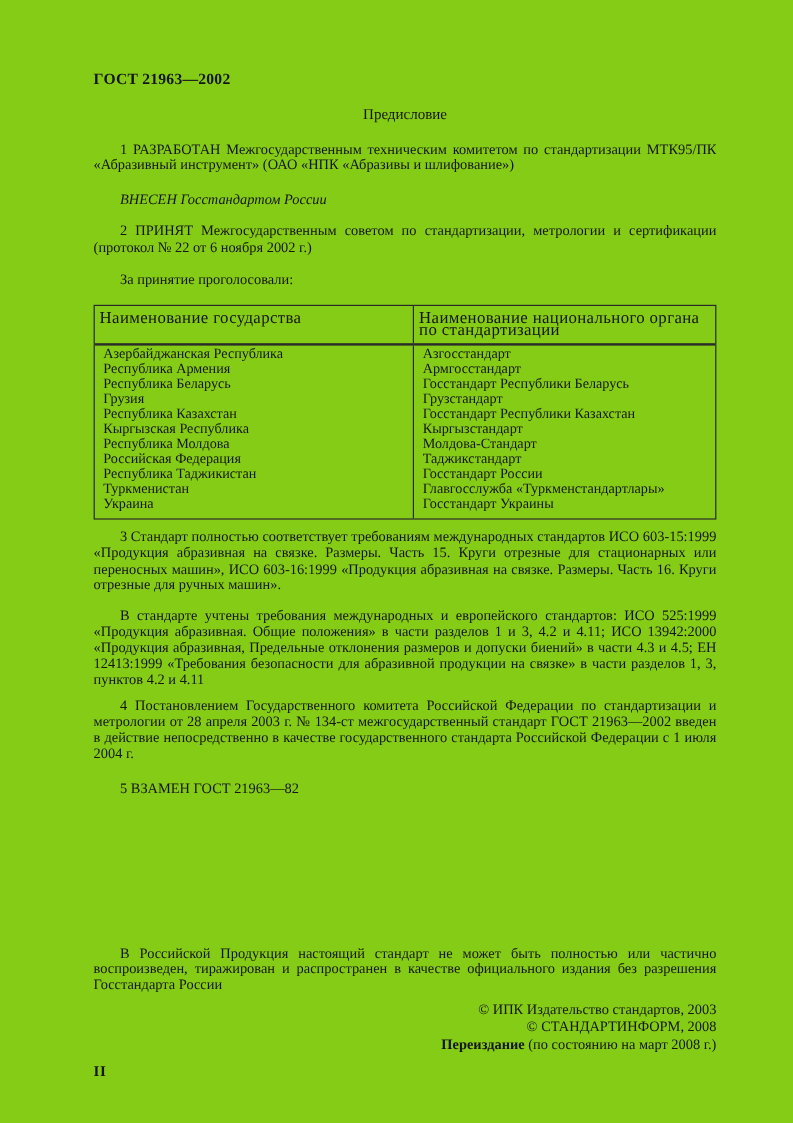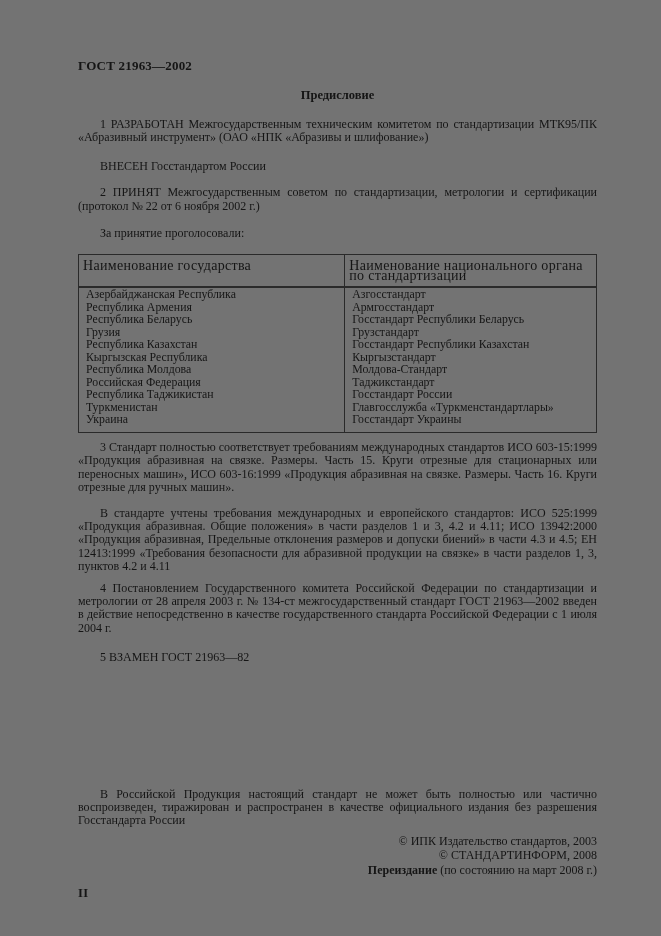--- a/index.html
+++ b/index.html
@@ -12,43 +12,42 @@
     height: 936px;
     font-family: "Liberation Serif", "DejaVu Serif", serif;
     color: #151515;
     overflow: hidden;
   }
   .page {
     box-sizing: border-box;
     width: 661px;
     height: 936px;
     padding: 58px 64px 0 78px;
-    background: #737373;
+    background: #84cc16;
   }
   .doc-code {
     font-weight: bold;
     font-size: 13px;
     line-height: 15px;
     letter-spacing: 0.2px;
   }
   .page-title {
     text-align: center;
     font-size: 12.5px;
     margin-top: 15px;
     line-height: 14px;
-    font-weight: bold;
   }
   .para {
     font-size: 12px;
     line-height: 13.4px;
     text-align: justify;
     text-indent: 22px;
   }
   .p-item1   { margin-top: 16px; }
-  .p-vnesen  { margin-top: 15px; }
+  .p-vnesen  { margin-top: 15px; font-style: italic; }
   .p-item2   { margin-top: 13px; }
   .p-intro   { margin-top: 14px; }
   .p-item3a  { margin-top: 8px; }
   .p-item3b  { margin-top: 12px; }
   .p-item4   { margin-top: 8px; }
   .p-item5   { margin-top: 16px; }
   .p-disclaimer { margin-top: 123px; }
 
   .vote-table {
     margin-top: 14px;

